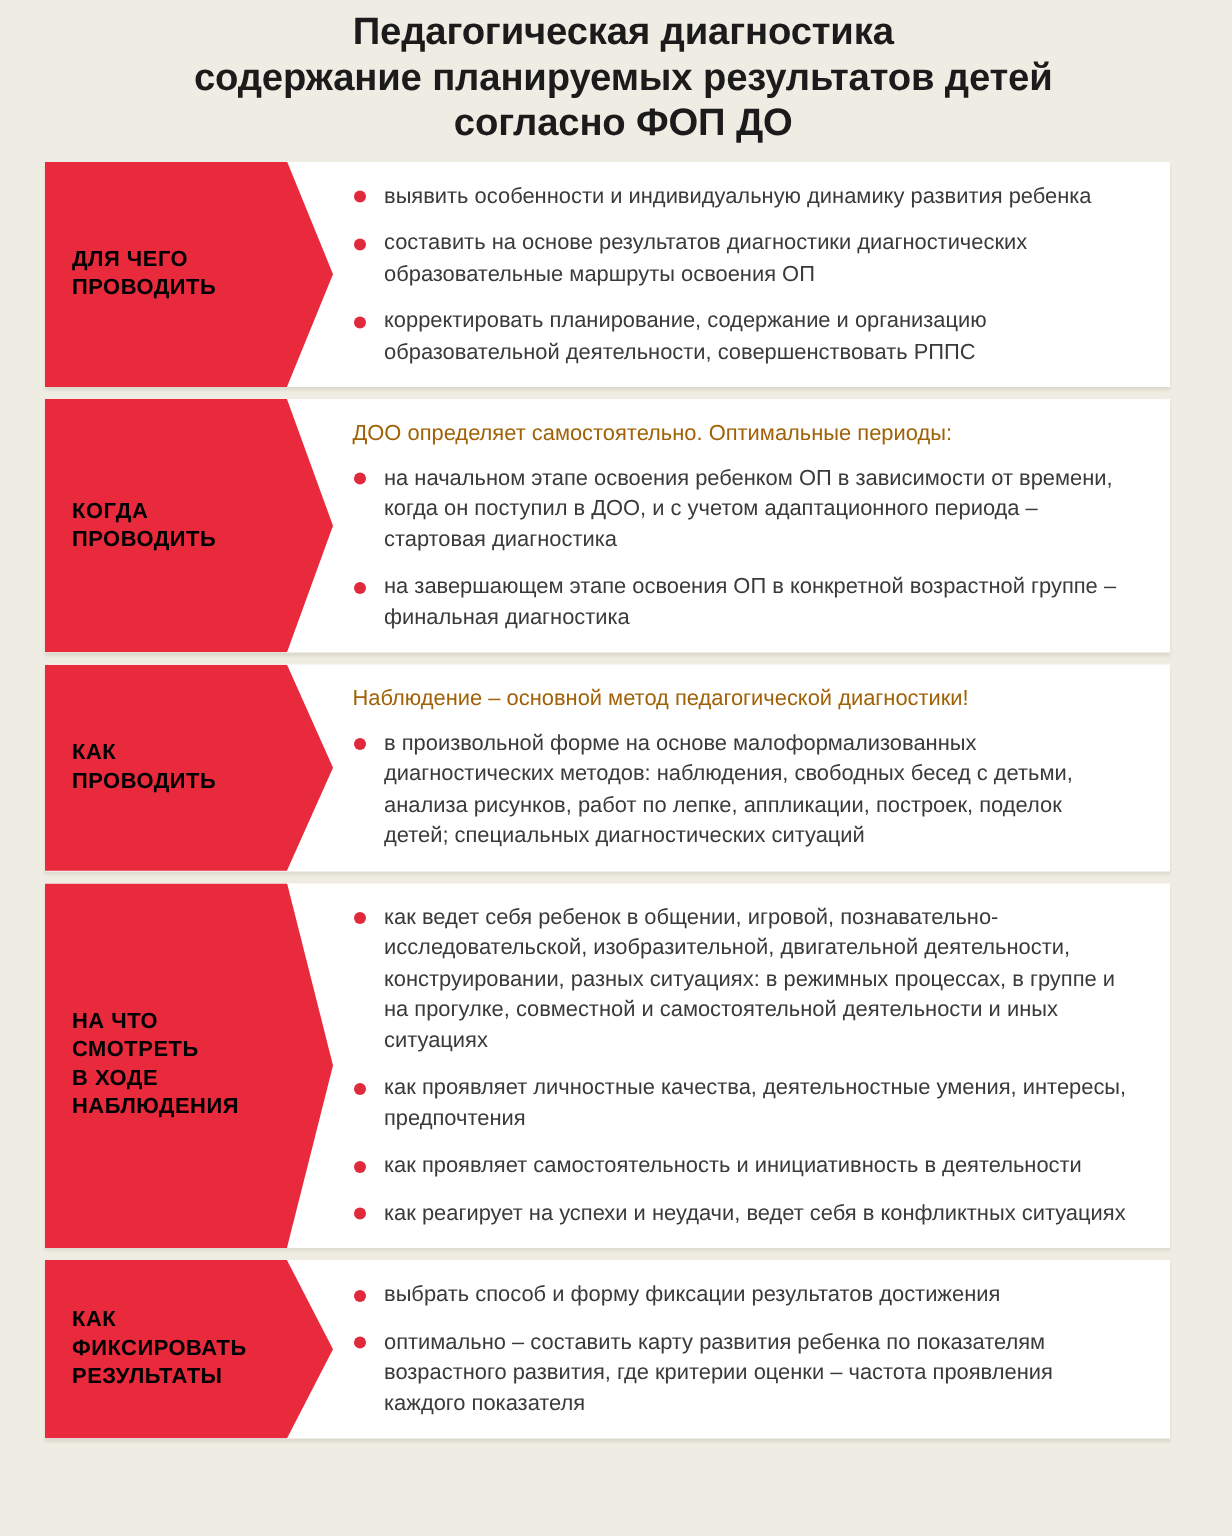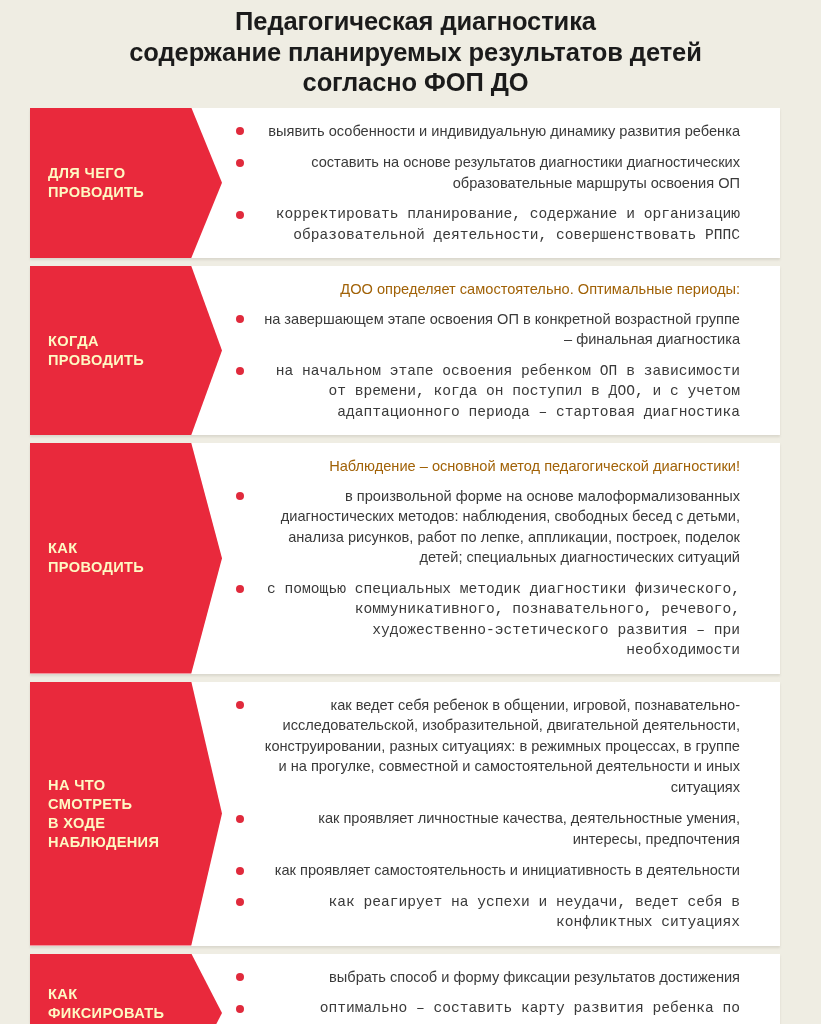--- a/index.html
+++ b/index.html
@@ -52,59 +52,58 @@
     position: relative;
     flex: 0 0 192px;
     background: #e9293c;
     display: flex;
     align-items: center;
     padding-left: 18px;
     box-sizing: border-box;
     clip-path: polygon(0 0, 84% 0, 100% 50%, 84% 100%, 0 100%);
   }
   .tab-label {
-    color: #fef9c3;
+    color: #000000;
     font-size: 14.6px;
     font-weight: bold;
     line-height: 19px;
     letter-spacing: 0.35px;
     text-transform: uppercase;
     white-space: pre-line;
   }
 
   
   .content {
     flex: 1 1 auto;
-    padding: 13px 40px 13px 13px;
+    padding: 13px 26px 13px 13px;
     box-sizing: border-box;
     display: flex;
     flex-direction: column;
     justify-content: center;
-    text-align: right;
   }
   .intro {
     font-size: 14.6px;
     color: #a16207;
     line-height: 20.5px;
     margin: 0 0 9px 0;
   }
   ul.bullets {
     list-style: none;
     margin: 0;
     padding: 0;
   }
   ul.bullets li {
     position: relative;
     padding-left: 21px;
     margin-bottom: 11px;
     font-size: 14.6px;
     color: #3a3a3a;
     line-height: 20.5px;
   }
-  ul.bullets li:last-child { margin-bottom: 0; font-family: Liberation Mono, monospace; }
+  ul.bullets li:last-child { margin-bottom: 0; }
   ul.bullets li .dot {
     position: absolute;
     left: 1px;
     top: 6.5px;
     width: 8px;
     height: 8px;
     border-radius: 50%;
     background: #e02a3c;
   }
 </style>
@@ -132,35 +131,34 @@
       </div>
     </div>
     <div class="card">
       <div class="tab">
         <div class="tab-label">КОГДА
 ПРОВОДИТЬ</div>
       </div>
       <div class="content">
         <p class="intro">ДОО определяет самостоятельно. Оптимальные периоды:</p>
         <ul class="bullets">
+          <li><span class="dot"></span><span>на начальном этапе освоения ребенком ОП в зависимости от времени, когда он поступил в ДОО, и с учетом адаптационного периода – стартовая диагностика</span></li>
           <li><span class="dot"></span><span>на завершающем этапе освоения ОП в конкретной возрастной группе – финальная диагностика</span></li>
-          <li><span class="dot"></span><span>на начальном этапе освоения ребенком ОП в зависимости от времени, когда он поступил в ДОО, и с учетом адаптационного периода – стартовая диагностика</span></li>
         </ul>
       </div>
     </div>
     <div class="card">
       <div class="tab">
         <div class="tab-label">КАК
 ПРОВОДИТЬ</div>
       </div>
       <div class="content">
         <p class="intro">Наблюдение – основной метод педагогической диагностики!</p>
         <ul class="bullets">
           <li><span class="dot"></span><span>в произвольной форме на основе малоформализованных диагностических методов: наблюдения, свободных бесед с детьми, анализа рисунков, работ по лепке, аппликации, построек, поделок детей; специальных диагностических ситуаций</span></li>
-          <li><span class="dot"></span><span>с помощью специальных методик диагностики физического, коммуникативного, познавательного, речевого, художественно-эстетического развития – при необходимости</span></li>
         </ul>
       </div>
     </div>
     <div class="card">
       <div class="tab">
         <div class="tab-label">НА ЧТО
 СМОТРЕТЬ
 В ХОДЕ
 НАБЛЮДЕНИЯ</div>
       </div>

